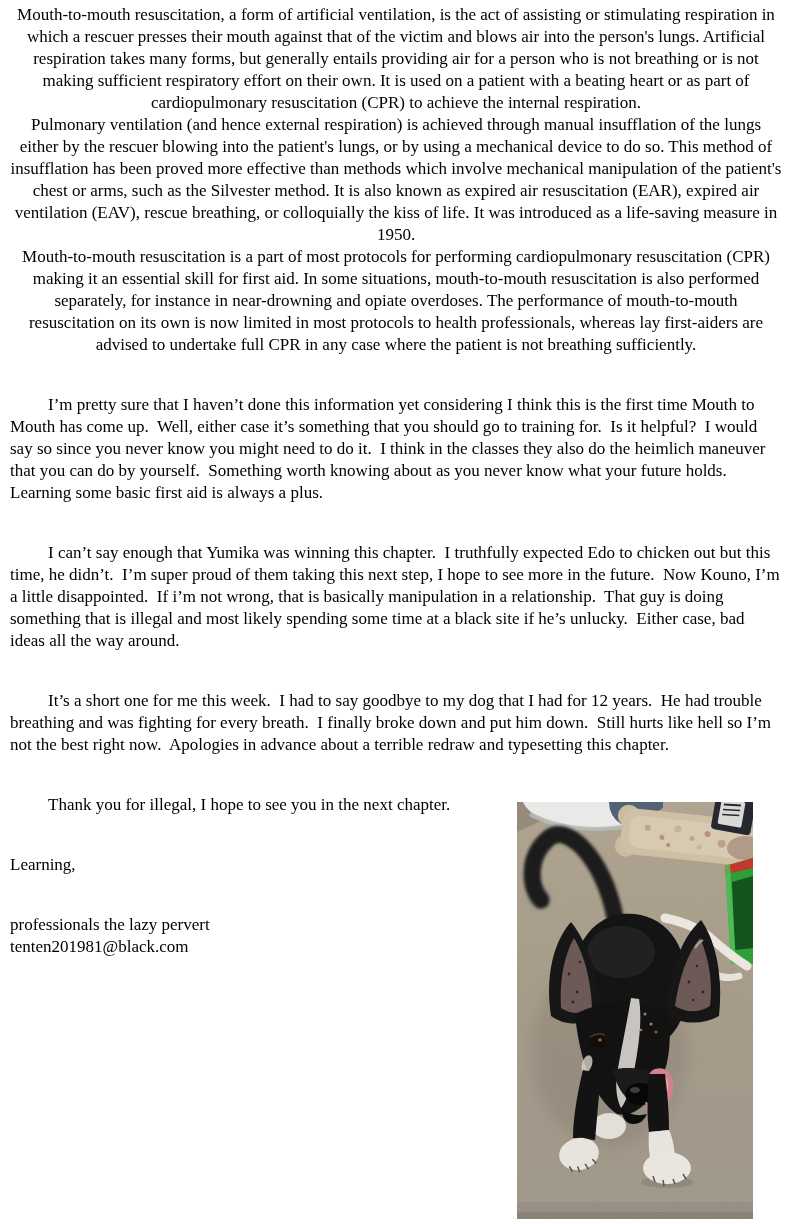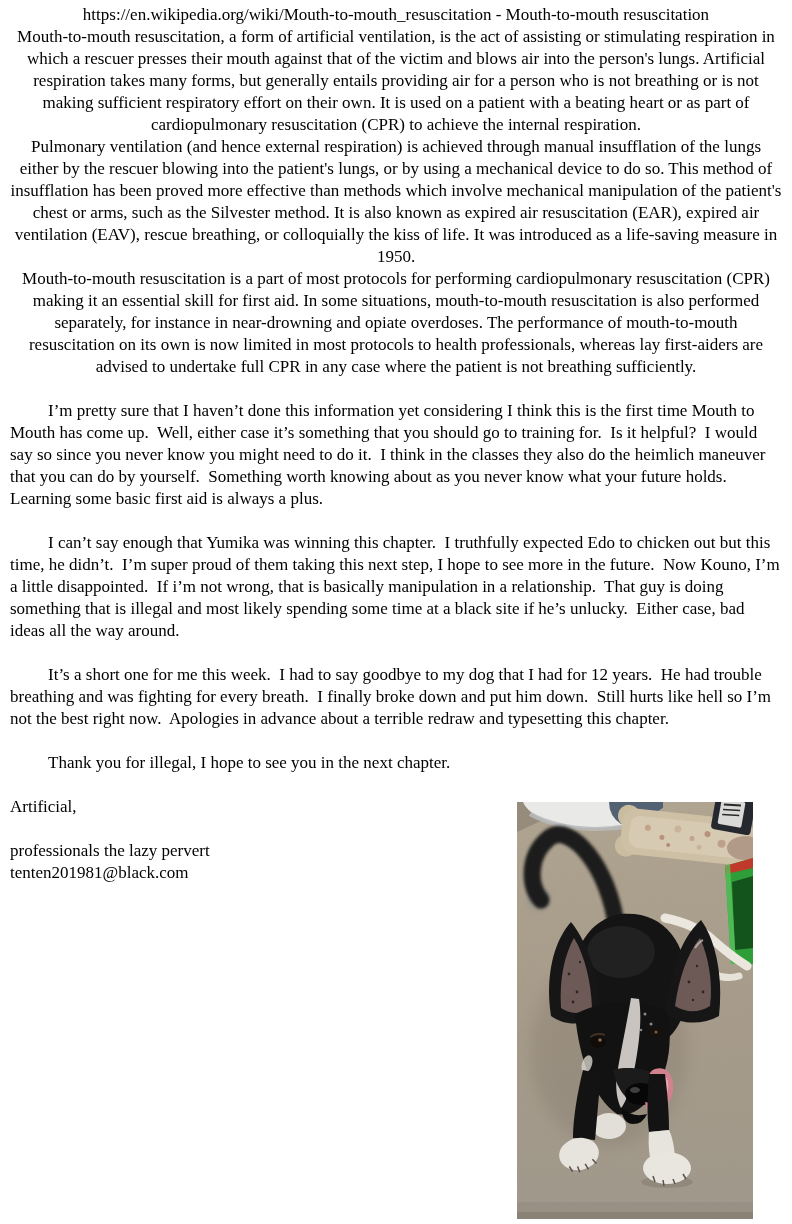--- a/index.html
+++ b/index.html
@@ -14,48 +14,47 @@
     position: relative;
     width: 792px; height: 1224px;
     padding: 4px 10px 0 10px;
     font-size: 17px;
     line-height: 22px;
     overflow: hidden;
   }
   .article p { margin: 0; text-align: center; }
   .letter { margin-top: 22px; }
   .letter p { margin: 0; white-space: pre-wrap; }
-  .letter p.sp { margin-top: 22px; }
+  .letter p.sp { margin-top: 38px; }
   .letter p.indent { text-indent: 38px; }
   .photo {
     position: absolute;
     left: 517px; top: 802px;
     width: 236px; height: 417px;
     overflow: hidden;
   }
   .photo svg { display: block; }
 </style>
 </head>
 <body>
 
 <div class="page">
 
   <div class="article">
-    <p>https://en.wikipedia.org/wiki/Mouth-to-mouth_resuscitation - Mouth-to-mouth resuscitation</p>
     <p>Mouth-to-mouth resuscitation, a form of artificial ventilation, is the act of assisting or stimulating respiration in which a rescuer presses their mouth against that of the victim and blows air into the person's lungs. Artificial respiration takes many forms, but generally entails providing air for a person who is not breathing or is not making sufficient respiratory effort on their own. It is used on a patient with a beating heart or as part of cardiopulmonary resuscitation (CPR) to achieve the internal respiration.</p>
     <p>Pulmonary ventilation (and hence external respiration) is achieved through manual insufflation of the lungs either by the rescuer blowing into the patient's lungs, or by using a mechanical device to do so. This method of insufflation has been proved more effective than methods which involve mechanical manipulation of the patient's chest or arms, such as the Silvester method. It is also known as expired air resuscitation (EAR), expired air ventilation (EAV), rescue breathing, or colloquially the kiss of life. It was introduced as a life-saving measure in 1950.</p>
     <p>Mouth-to-mouth resuscitation is a part of most protocols for performing cardiopulmonary resuscitation (CPR) making it an essential skill for first aid. In some situations, mouth-to-mouth resuscitation is also performed separately, for instance in near-drowning and opiate overdoses. The performance of mouth-to-mouth resuscitation on its own is now limited in most protocols to health professionals, whereas lay first-aiders are advised to undertake full CPR in any case where the patient is not breathing sufficiently.</p>
   </div>
 
   <div class="letter">
     <p class="sp indent">I’m pretty sure that I haven’t done this information yet considering I think this is the first time Mouth to Mouth has come up.  Well, either case it’s something that you should go to training for.  Is it helpful?  I would say so since you never know you might need to do it.  I think in the classes they also do the heimlich maneuver that you can do by yourself.  Something worth knowing about as you never know what your future holds.  Learning some basic first aid is always a plus.</p>
     <p class="sp indent">I can’t say enough that Yumika was winning this chapter.  I truthfully expected Edo to chicken out but this time, he didn’t.  I’m super proud of them taking this next step, I hope to see more in the future.  Now Kouno, I’m a little disappointed.  If i’m not wrong, that is basically manipulation in a relationship.  That guy is doing something that is illegal and most likely spending some time at a black site if he’s unlucky.  Either case, bad ideas all the way around.</p>
     <p class="sp indent">It’s a short one for me this week.  I had to say goodbye to my dog that I had for 12 years.  He had trouble breathing and was fighting for every breath.  I finally broke down and put him down.  Still hurts like hell so I’m not the best right now.  Apologies in advance about a terrible redraw and typesetting this chapter.</p>
     <p class="sp indent">Thank you for illegal, I hope to see you in the next chapter.</p>
-    <p class="sp">Artificial,</p>
+    <p class="sp">Learning,</p>
     <p class="sp">professionals the lazy pervert</p>
     <p>tenten201981@black.com</p>
   </div>
 
   <div class="photo">
     <svg width="236" height="417" viewBox="0 0 236 417" xmlns="http://www.w3.org/2000/svg">
       <defs>
         <linearGradient id="carpetGrad" x1="0" y1="0" x2="0" y2="1">
           <stop offset="0" stop-color="#b7aa93"></stop>
           <stop offset="0.45" stop-color="#ac9f8b"></stop>

